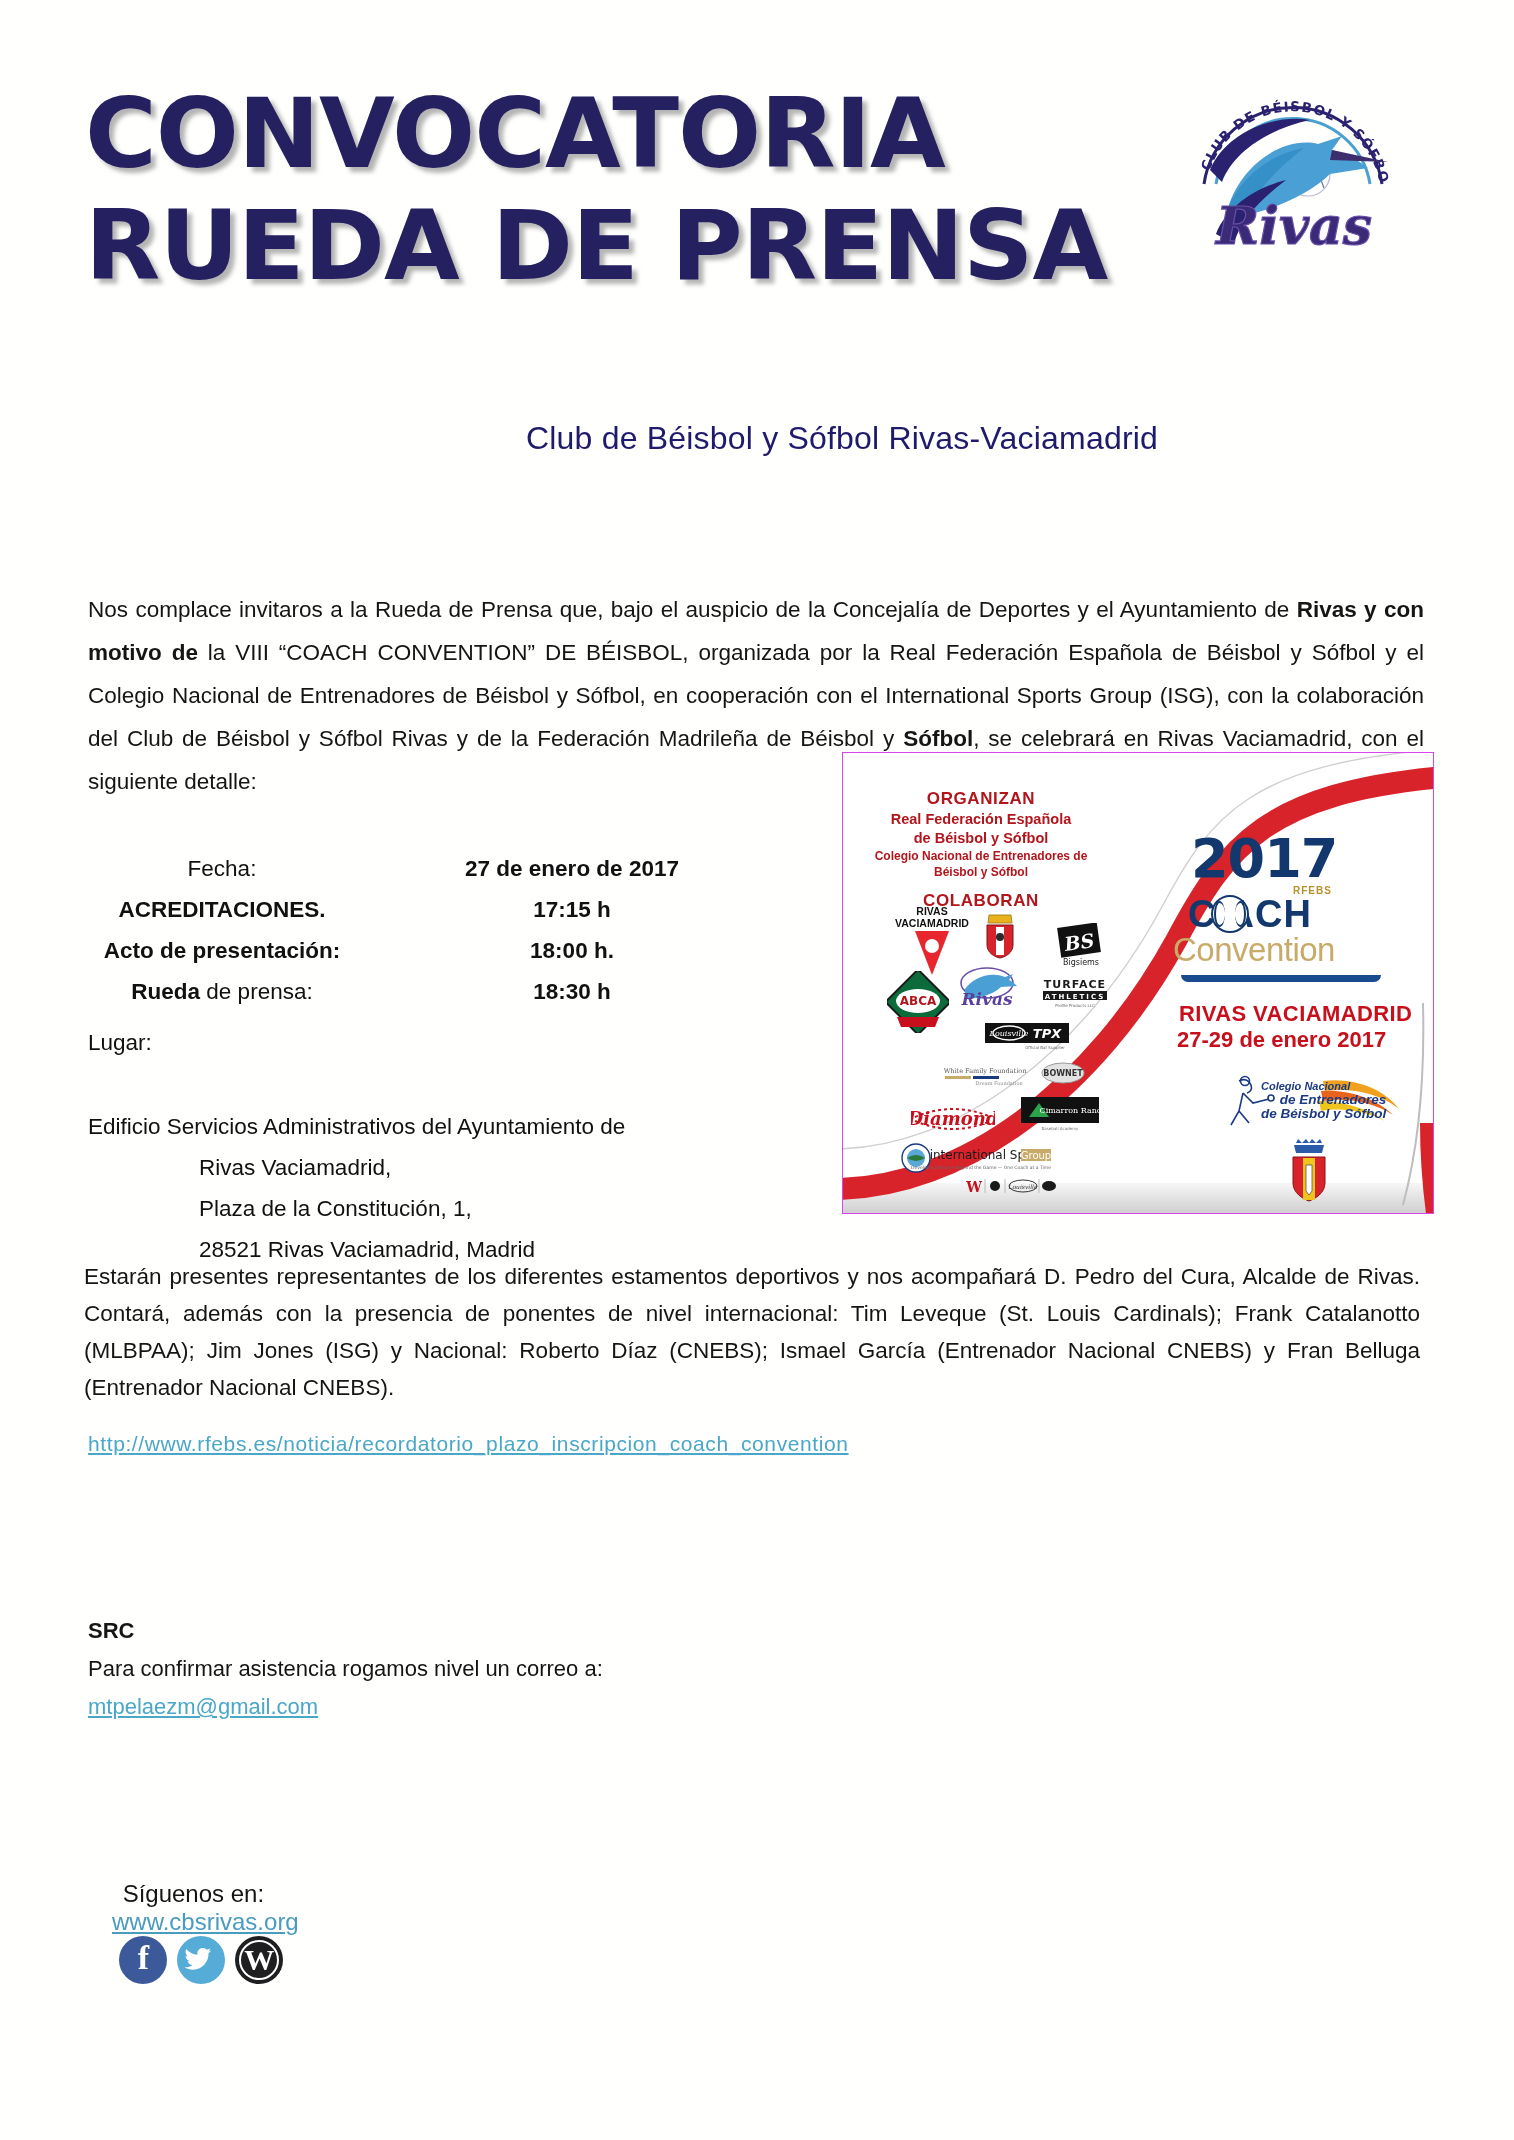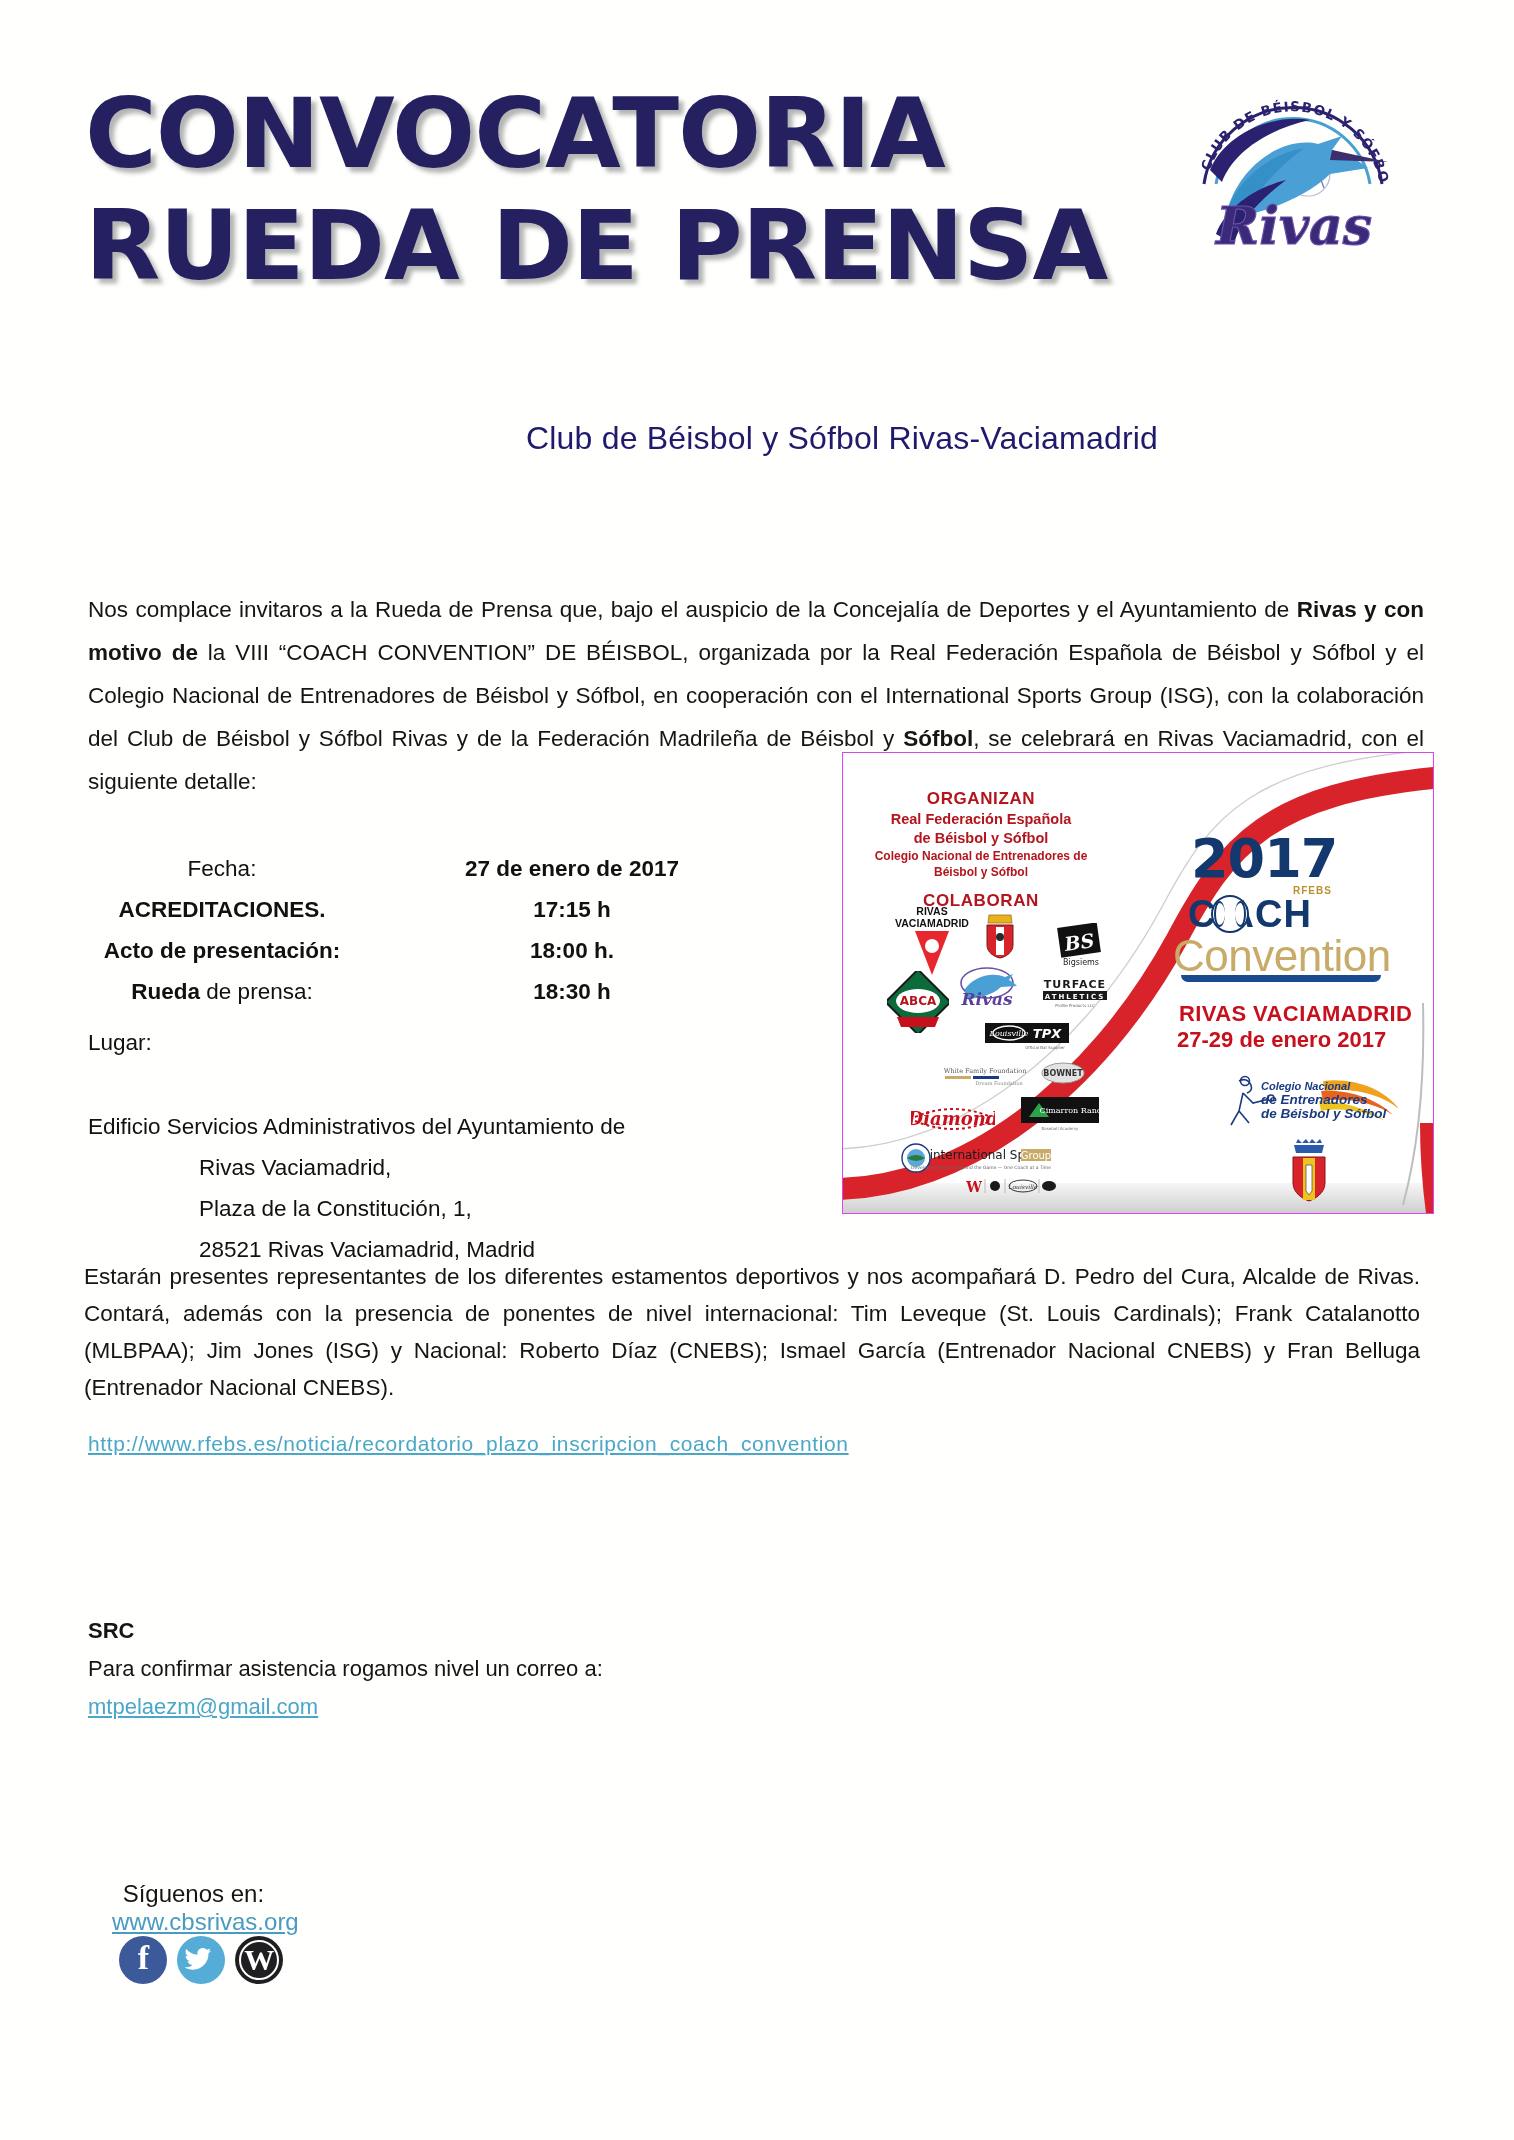--- a/index.html
+++ b/index.html
@@ -169,21 +169,21 @@
   .coach-ball::before { left: 1px; border-right: none; }
   .coach-ball::after { right: 1px; border-left: none; }
   .rfebs-tag {
     position:absolute; left: 450px; top: 132px;
     font-size: 10px; font-weight: bold; color: #b9912f;
     letter-spacing: 1px;
   }
   .convention-word {
     position: absolute; left: 330px; top: 178px;
     font-family: "Liberation Sans", sans-serif;
-    font-size: 44px; color: #c8ab68; letter-spacing: -0.5px;
+    font-size: 33px; color: #c8ab68; letter-spacing: -0.5px;
     font-style: normal;
   }
   .conv-underline {
     position:absolute; left: 338px; top: 222px; width: 200px; height: 7px;
     background: #1b4b8f; border-radius: 0 0 40px 40px;
   }
   .poster-city {
     position: absolute; left: 336px; top: 248px;
     font-size: 22px; font-weight: bold; color: #c8101c; letter-spacing: 0.4px;
   }
@@ -193,21 +193,21 @@
   }
 
   .cnebs-logo {
     position: absolute; left: 370px; top: 322px; width: 190px; height: 56px;
   }
   .cnebs-text {
     position: absolute; left: 418px; top: 326px;
     font-size: 11px; font-weight: bold; color: #1b3a80;
     font-style: italic; line-height: 14px;
   }
-  .cnebs-text .big { font-size: 13.5px; }
+  .cnebs-text .big { font-size: 13.5px; text-align: right; }
 
   .crest {
     position: absolute; left: 443px; top: 386px; width: 46px; height: 64px;
   }
 
   
   .sp { position: absolute; }
   .sp-rivas-vac {
     left: 44px; top: 152px; width: 90px; text-align:center;
     font-size: 10.5px; font-weight: bold; color:#111; line-height: 12px;

